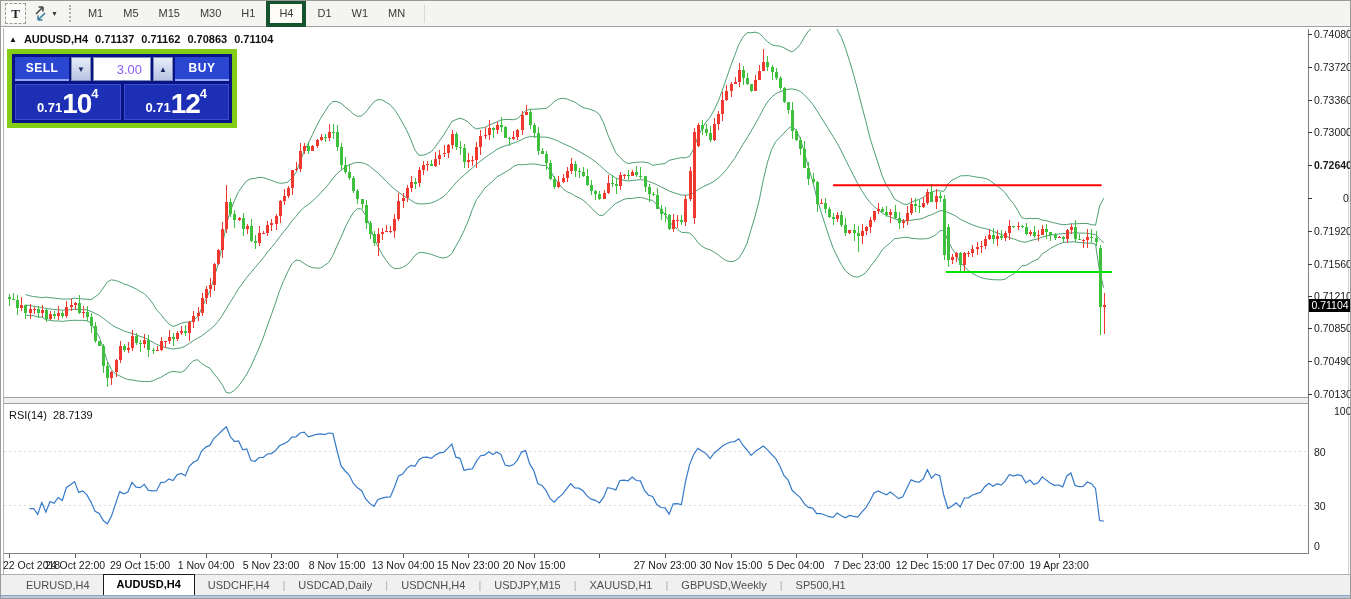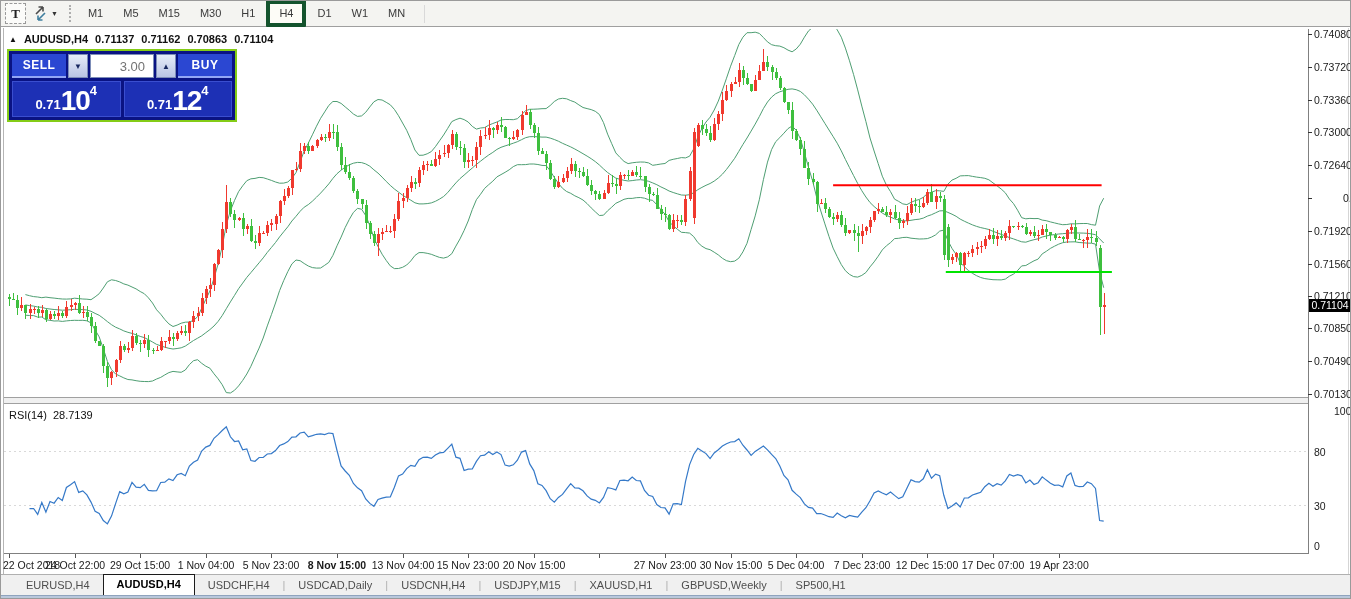--- a/index.html
+++ b/index.html
@@ -31,25 +31,25 @@
   .y-axis{position:absolute;left:1307px;top:1px;width:44px;height:525px;}
   .ytick{position:absolute;left:6px;font-size:10.5px;color:#1a1a1a;white-space:nowrap;}
   .ydash{position:absolute;left:0;width:4px;height:1px;background:#333;}
   .cur-price{position:absolute;left:1px;width:42px;height:13px;background:#000;color:#fff;font-size:10.5px;line-height:13px;text-align:center;}
   
   .date-row{position:absolute;left:0;top:526px;width:1307px;height:20px;}
   .xtick{position:absolute;top:0;width:1px;height:4px;background:#555;}
   .xlabel{position:absolute;top:5px;font-size:10.5px;color:#1a1a1a;white-space:nowrap;transform:translateX(-50%);}
   .xlabel.first{transform:none;}
   
-  .trade-panel{position:absolute;left:6px;top:21px;width:230px;background:#0a1383;border:2px solid #84cc16;box-sizing:border-box;padding:3px;}
+  .trade-panel{position:absolute;left:6px;top:21px;width:230px;background:#0a1383;border:5px solid #84cc16;box-sizing:border-box;padding:3px;}
   .tp-row1{display:flex;gap:2px;align-items:stretch;height:24px;}
   .tp-btn{flex:0 0 54px;background:#2b47d2;border:none;border-bottom:2px solid #93a6f5;color:#fff;font-family:"Liberation Sans",sans-serif;font-size:12px;font-weight:bold;letter-spacing:.5px;cursor:pointer;padding:0;}
   .spin{flex:0 0 20px;background:linear-gradient(#e6ecf8,#b9c4e4);border:1px solid #7d8db8;color:#16265e;font-size:8px;padding:0;cursor:pointer;}
-  .vol{flex:1 1 auto;min-width:0;border:1px solid #7d8db8;font-family:"Liberation Sans",sans-serif;font-size:13px;text-align:right;padding:0 8px 0 0;color:#737373;}
+  .vol{flex:1 1 auto;min-width:0;border:1px solid #7d8db8;font-family:"Liberation Sans",sans-serif;font-size:13px;text-align:right;padding:0 8px 0 0;color:#8b5cf6;}
   .tp-row2{display:flex;gap:3px;margin-top:3px;}
   .tp-price{flex:1;background:#1d30b5;border:1px solid #3a4ecf;height:33px;display:flex;align-items:flex-end;justify-content:center;color:#fff;padding-bottom:1px;cursor:pointer;}
   .tp-price .pp{font-size:13px;font-weight:bold;line-height:20px;}
   .tp-price .pb{font-size:28px;font-weight:bold;line-height:29px;letter-spacing:-1px;}
   .tp-price .ps{font-size:13px;font-weight:bold;line-height:13px;align-self:flex-start;margin-top:2px;}
   
   .tab-line{position:absolute;left:0;top:573px;width:100%;height:1px;background:#b0b0b0;}
   .tabbar{position:absolute;left:0;top:574px;width:100%;height:20px;background:#f0f0f0;display:flex;align-items:flex-end;padding-left:12px;box-sizing:border-box;}
   .tab{height:20px;line-height:20px;padding:0 13px;font-size:11px;color:#4e4e4e;cursor:pointer;white-space:nowrap;}
   .tab.active{background:#fff;border:1px solid #1c1c1c;border-bottom:none;height:20px;line-height:19px;color:#000;font-weight:600;}
@@ -696,21 +696,21 @@
       <div class="cur-price" id="cur-price" style="top: 270px;">0.71104</div>
     <div class="ydash" style="top: 5px;"></div>
         <div class="ytick" style="top: -1px;">0.74080</div>
         <div class="ydash" style="top: 38px;"></div>
         <div class="ytick" style="top: 32px;">0.73720</div>
         <div class="ydash" style="top: 71px;"></div>
         <div class="ytick" style="top: 65px;">0.73360</div>
         <div class="ydash" style="top: 103px;"></div>
         <div class="ytick" style="top: 97px;">0.73000</div>
         <div class="ydash" style="top: 136px;"></div>
-        <div class="ytick" style="top: 130px;">0.72640</div>
+        <div class="ytick" style="top: 130px; font-weight: bold;">0.72640</div>
         <div class="ydash" style="top: 169px;"></div>
         <div class="ytick" style="top: 163px; padding-left: 29px;">0.72280</div>
         <div class="ydash" style="top: 202px;"></div>
         <div class="ytick" style="top: 196px;">0.71920</div>
         <div class="ydash" style="top: 235px;"></div>
         <div class="ytick" style="top: 229px;">0.71560</div>
         <div class="ydash" style="top: 267px;"></div>
         <div class="ytick" style="top: 261px;">0.71210</div>
         <div class="ydash" style="top: 299px;"></div>
         <div class="ytick" style="top: 293px;">0.70850</div>
@@ -729,21 +729,21 @@
         <div class="xlabel first" style="left: 2px;">22 Oct 2018</div>
         <div class="xtick" style="left: 74px;"></div>
         <div class="xlabel" style="left: 74px;">24 Oct 22:00</div>
         <div class="xtick" style="left: 139px;"></div>
         <div class="xlabel" style="left: 139px;">29 Oct 15:00</div>
         <div class="xtick" style="left: 205px;"></div>
         <div class="xlabel" style="left: 205px;">1 Nov 04:00</div>
         <div class="xtick" style="left: 270px;"></div>
         <div class="xlabel" style="left: 270px;">5 Nov 23:00</div>
         <div class="xtick" style="left: 336px;"></div>
-        <div class="xlabel" style="left: 336px; font-weight: bold;">8 Nov 15:00</div>
+        <div class="xlabel" style="left: 336px;">8 Nov 15:00</div>
         <div class="xtick" style="left: 402px;"></div>
         <div class="xlabel" style="left: 402px;">13 Nov 04:00</div>
         <div class="xtick" style="left: 467px;"></div>
         <div class="xlabel" style="left: 467px;">15 Nov 23:00</div>
         <div class="xtick" style="left: 533px;"></div>
         <div class="xlabel" style="left: 533px;">20 Nov 15:00</div>
         <div class="xtick" style="left: 598px;"></div>
         <div class="xlabel" style="left: 598px; margin-top: 13px;">23 Nov 04:00</div>
         <div class="xtick" style="left: 664px;"></div>
         <div class="xlabel" style="left: 664px;">27 Nov 23:00</div>

